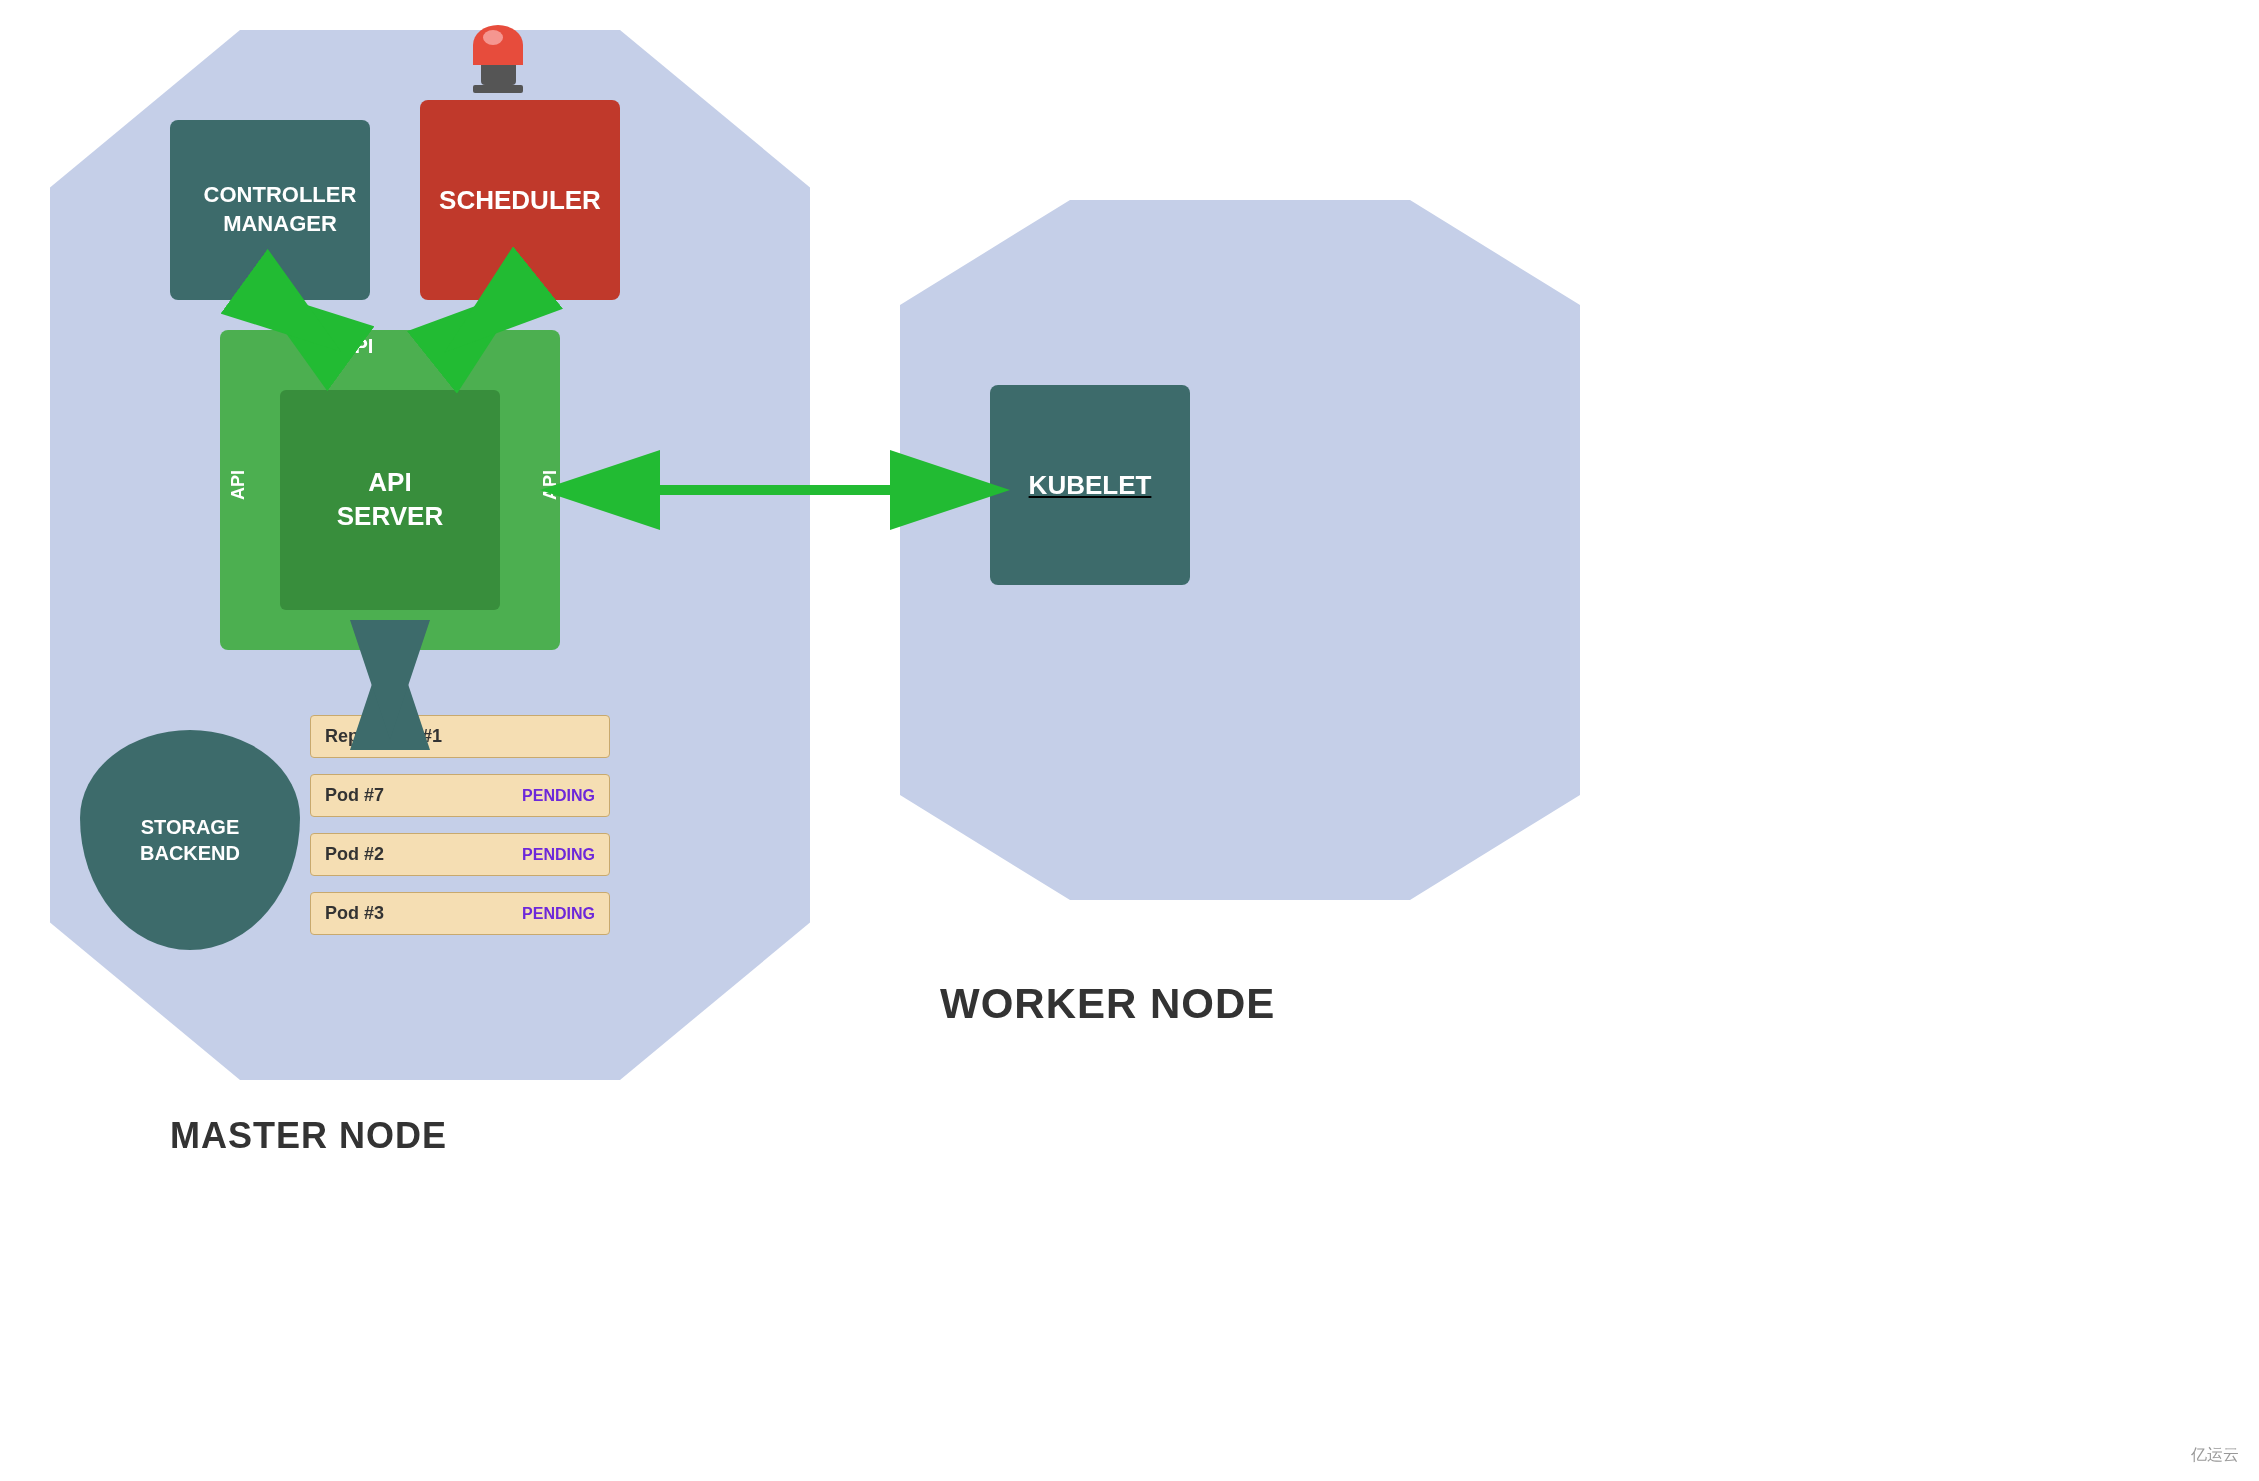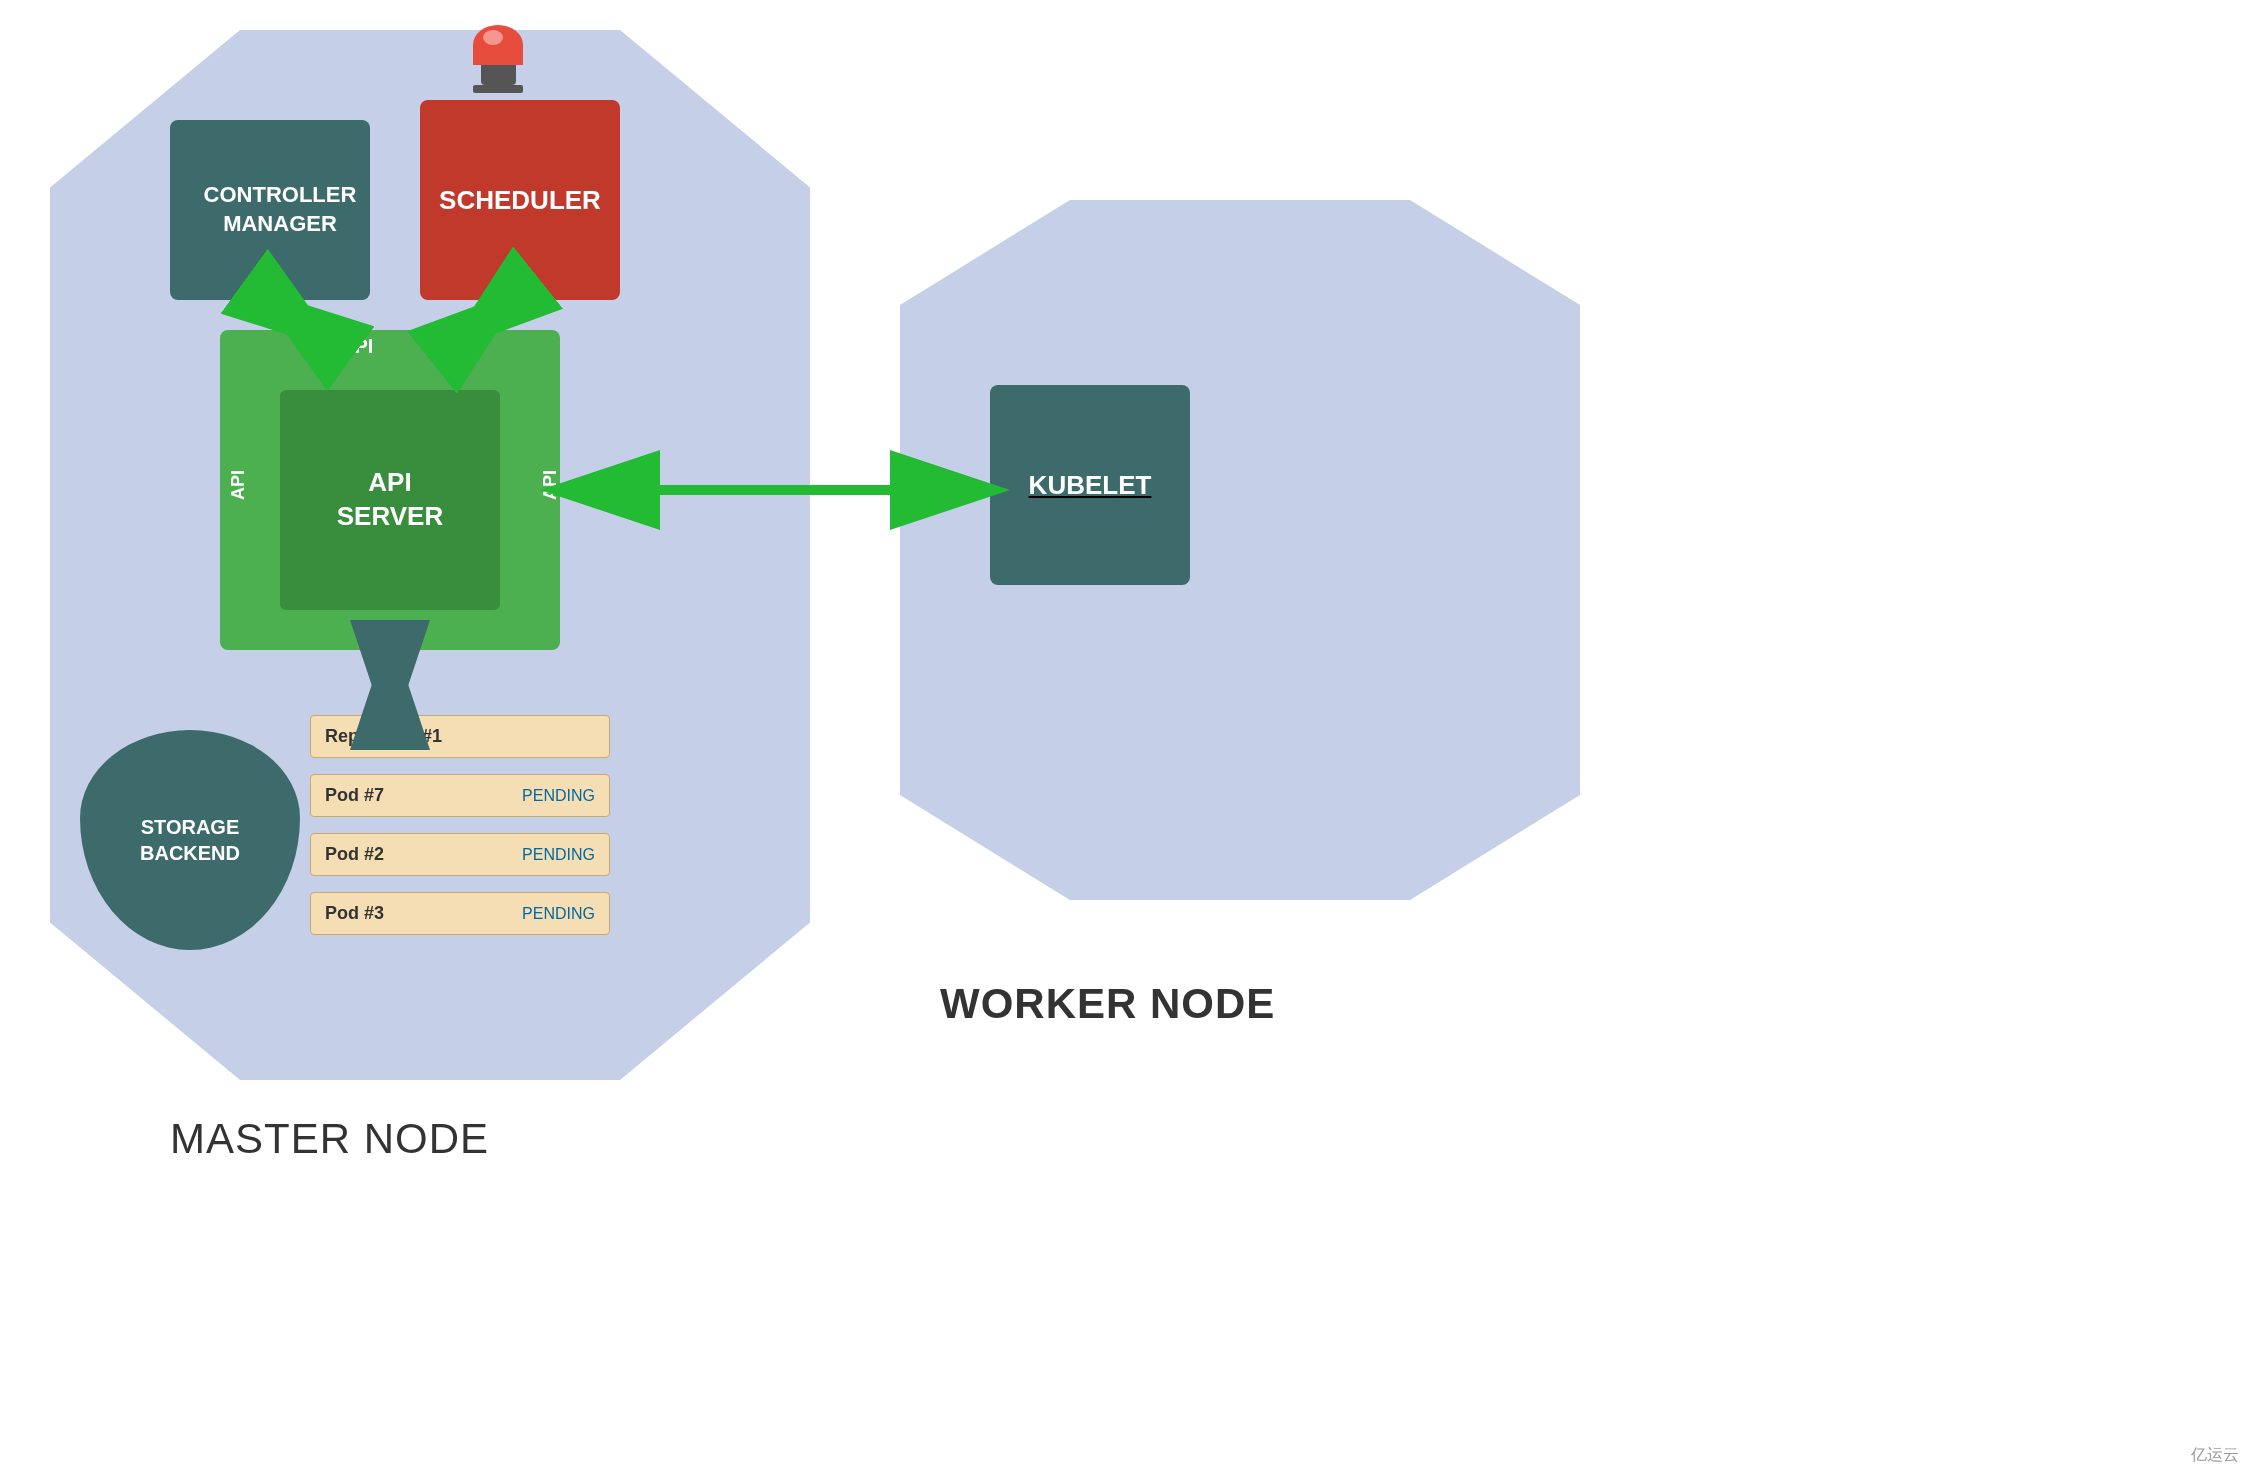--- a/index.html
+++ b/index.html
@@ -221,23 +221,23 @@
       border-radius: 4px;
       padding: 10px 14px;
       font-size: 18px;
       font-weight: bold;
       color: #333;
       display: flex;
       justify-content: space-between;
       align-items: center;
     }
     .record-row .pending-label {
-      color: #0369a1;
+      color: #6d28d9;
       font-size: 16px;
-      font-weight: normal;
+      font-weight: bold;
     }
 
     
     .kubelet {
       position: absolute;
       top: 385px;
       left: 990px;
       width: 200px;
       height: 200px;
       background: #3d6b6b;
@@ -251,22 +251,22 @@
       color: white;
       font-size: 26px;
       font-weight: bold;
     }
 
     
     .master-node-label {
       position: absolute;
       top: 1115px;
       left: 170px;
-      font-size: 42px;
-      font-weight: 400;
+      font-size: 36px;
+      font-weight: 700;
       color: #333;
       letter-spacing: 1px;
     }
     .worker-node-label {
       position: absolute;
       top: 980px;
       left: 940px;
       font-size: 42px;
       font-weight: 900;
       color: #333;

